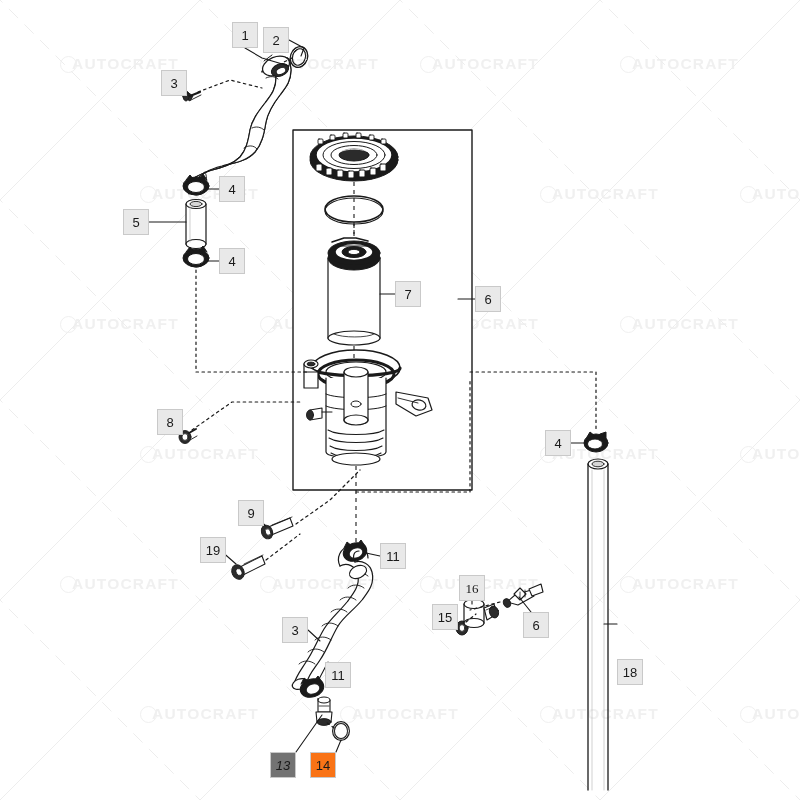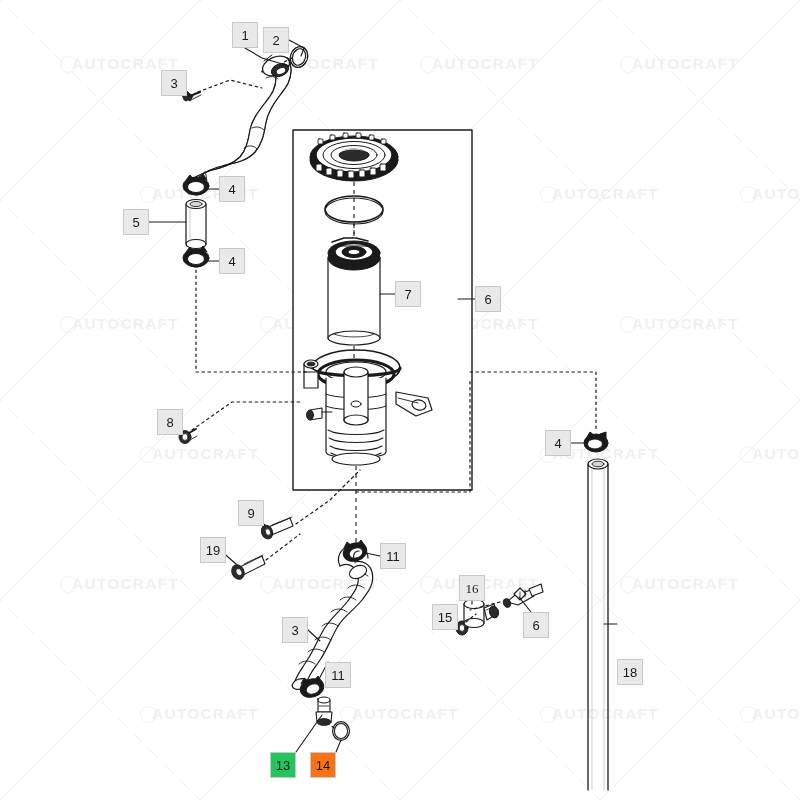--- a/index.html
+++ b/index.html
@@ -453,21 +453,21 @@
       <div class="lblbox" style="left: 219px; top: 248px; background: rgb(233, 233, 233); border-color: rgb(201, 201, 201);">4</div>
       <div class="lblbox" style="left: 475px; top: 286px; background: rgb(233, 233, 233); border-color: rgb(201, 201, 201);">6</div>
       <div class="lblbox" style="left: 395px; top: 281px; background: rgb(233, 233, 233); border-color: rgb(201, 201, 201);">7</div>
       <div class="lblbox" style="left: 157px; top: 409px; background: rgb(233, 233, 233); border-color: rgb(201, 201, 201);">8</div>
       <div class="lblbox" style="left: 238px; top: 500px; background: rgb(233, 233, 233); border-color: rgb(201, 201, 201);">9</div>
       <div class="lblbox" style="left: 200px; top: 537px; background: rgb(233, 233, 233); border-color: rgb(201, 201, 201);">19</div>
       <div class="lblbox" style="left: 545px; top: 430px; background: rgb(233, 233, 233); border-color: rgb(201, 201, 201);">4</div>
       <div class="lblbox" style="left: 380px; top: 543px; background: rgb(233, 233, 233); border-color: rgb(201, 201, 201);">11</div>
       <div class="lblbox" style="left: 282px; top: 617px; background: rgb(233, 233, 233); border-color: rgb(201, 201, 201);">3</div>
       <div class="lblbox" style="left: 325px; top: 662px; background: rgb(233, 233, 233); border-color: rgb(201, 201, 201);">11</div>
-      <div class="lblbox" style="left: 270px; top: 752px; background: #22c55e; border-color: rgb(201, 201, 201);">13</div>
+      <div class="lblbox" style="left: 270px; top: 752px; background: #737373; border-color: rgb(201, 201, 201); font-style: italic;">13</div>
       <div class="lblbox" style="left: 310px; top: 752px; background: #f97316; border-color: rgb(201, 201, 201);">14</div>
       <div class="lblbox" style="left: 432px; top: 604px; background: rgb(233, 233, 233); border-color: rgb(201, 201, 201);">15</div>
       <div class="lblbox" style="left: 459px; top: 575px; background: rgb(233, 233, 233); border-color: rgb(201, 201, 201); font-family: Liberation Serif, serif;">16</div>
       <div class="lblbox" style="left: 523px; top: 612px; background: rgb(233, 233, 233); border-color: rgb(201, 201, 201);">6</div>
       <div class="lblbox" style="left: 617px; top: 611px; background: rgb(233, 233, 233); border-color: rgb(201, 201, 201); margin-top: 48px;">18</div>
     </div>
 
 </div>
 
 </body></html>

